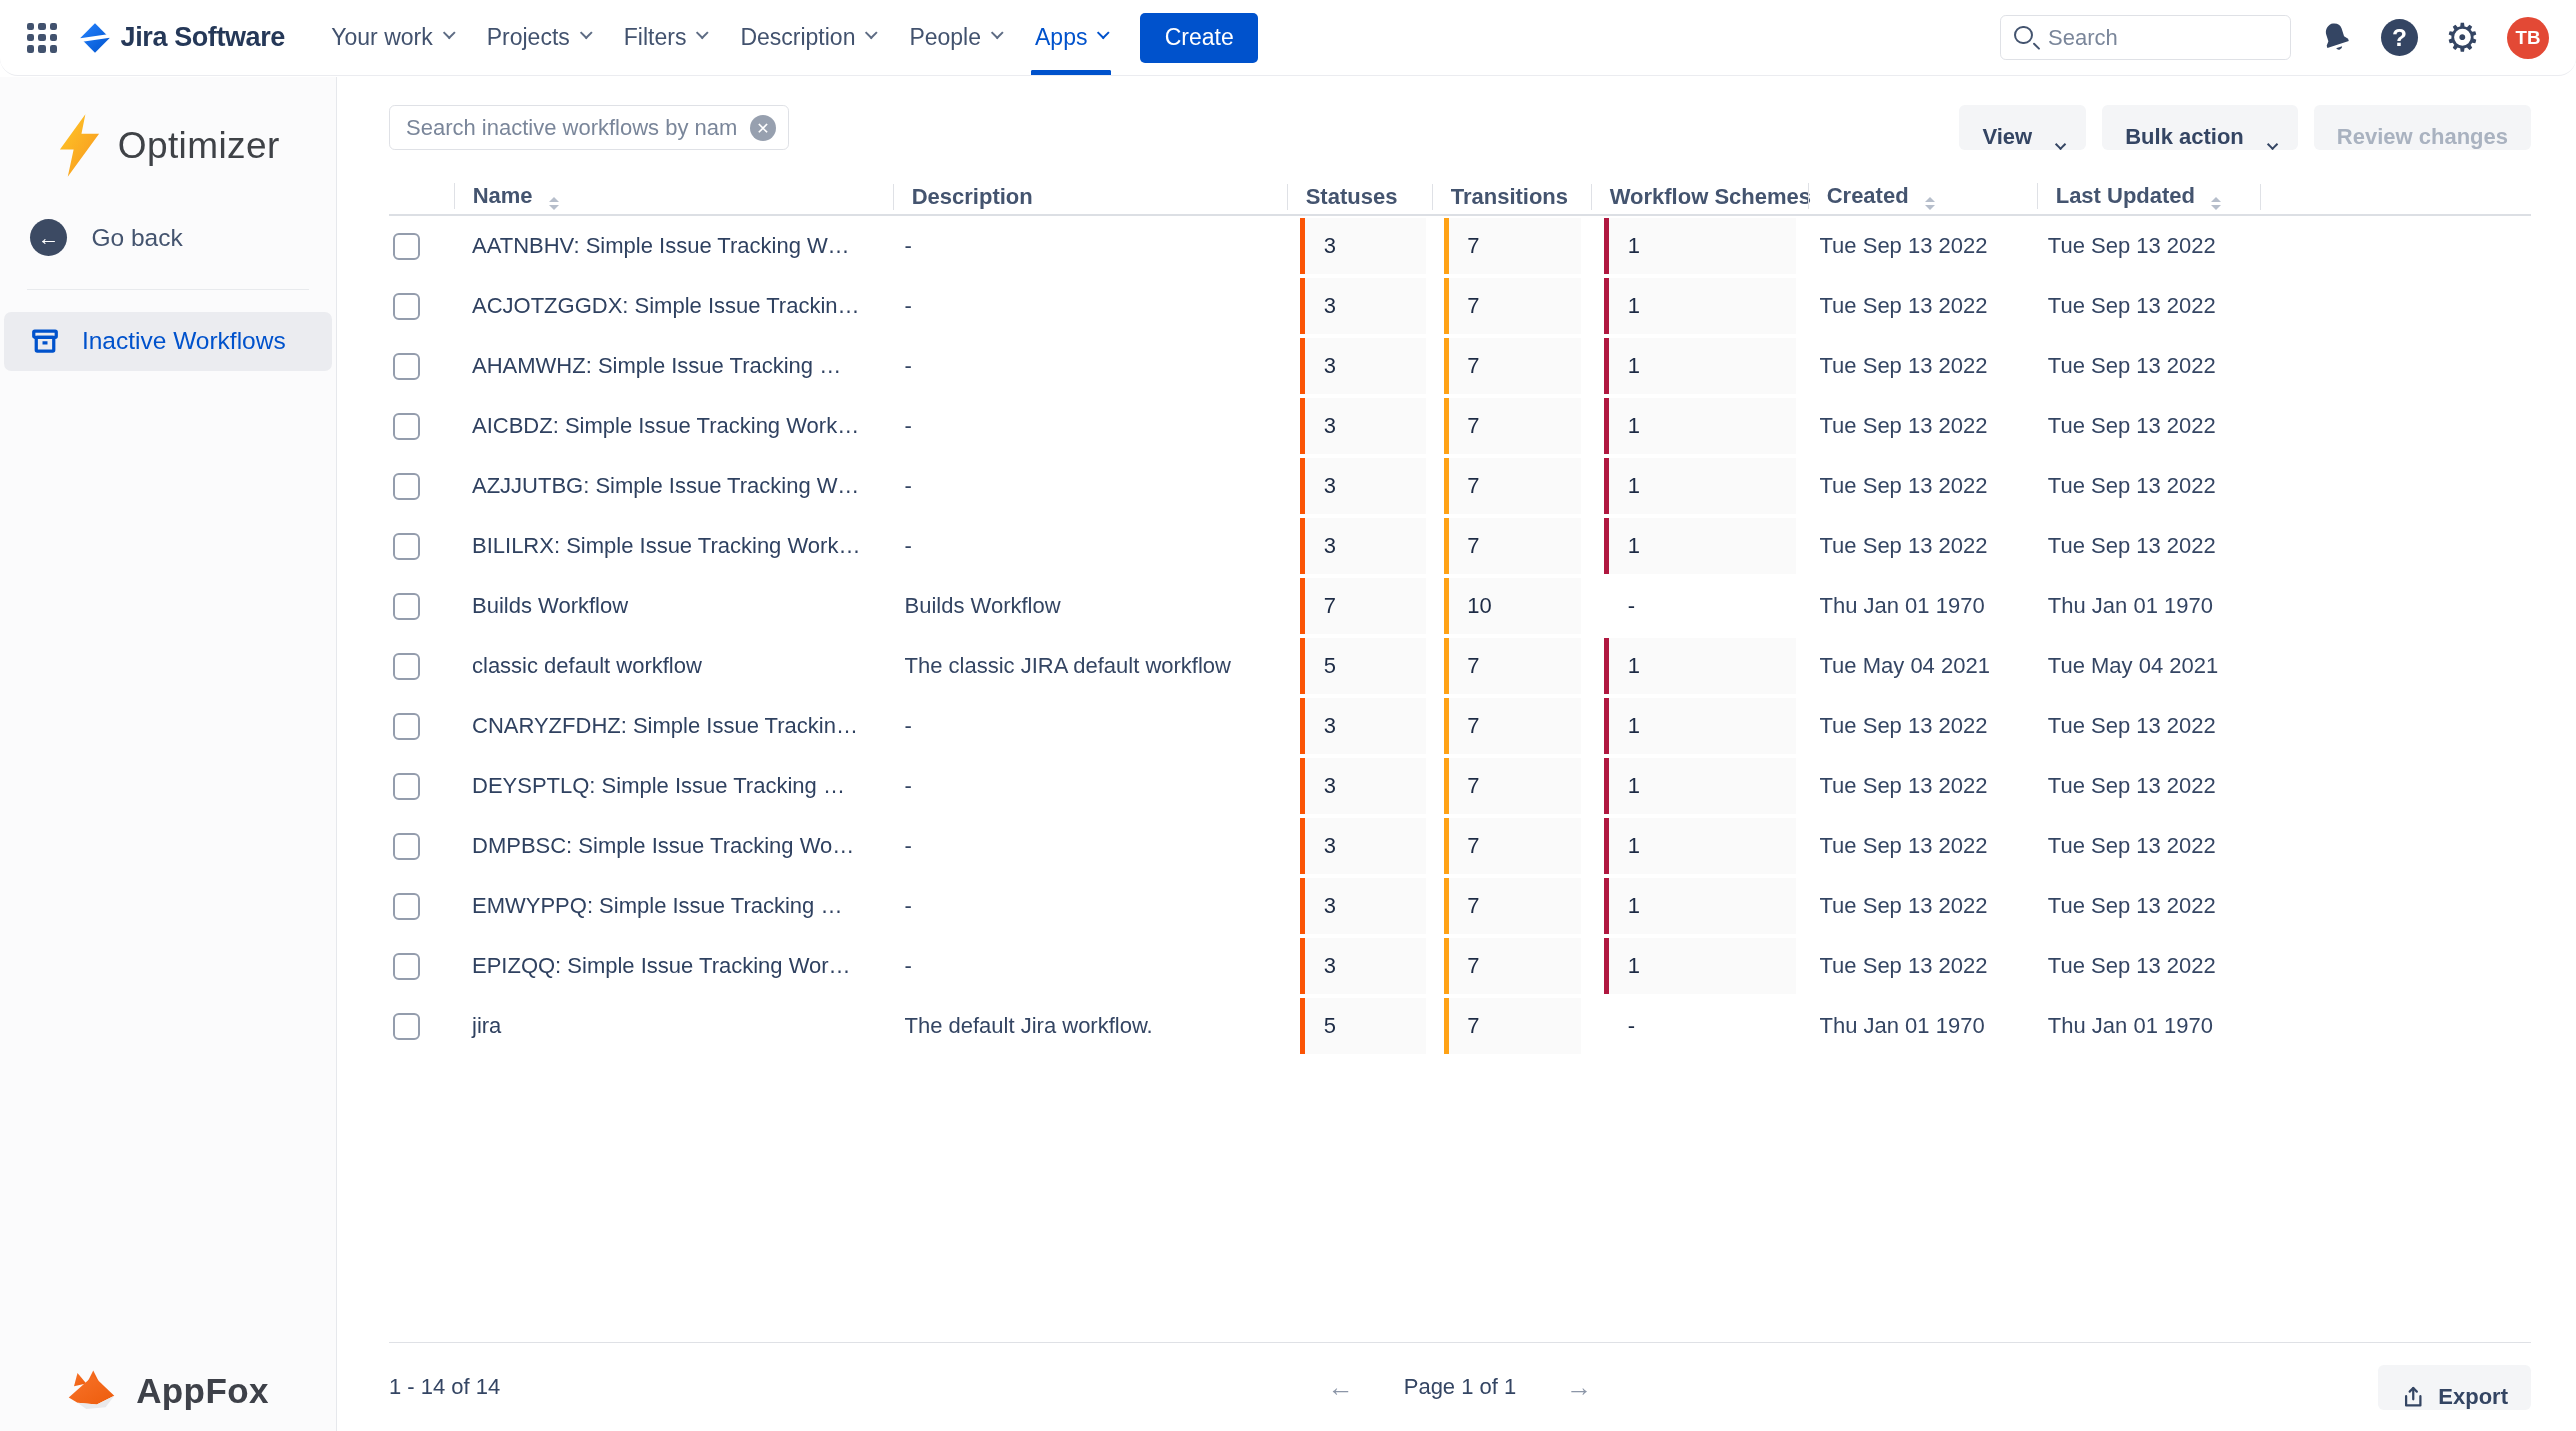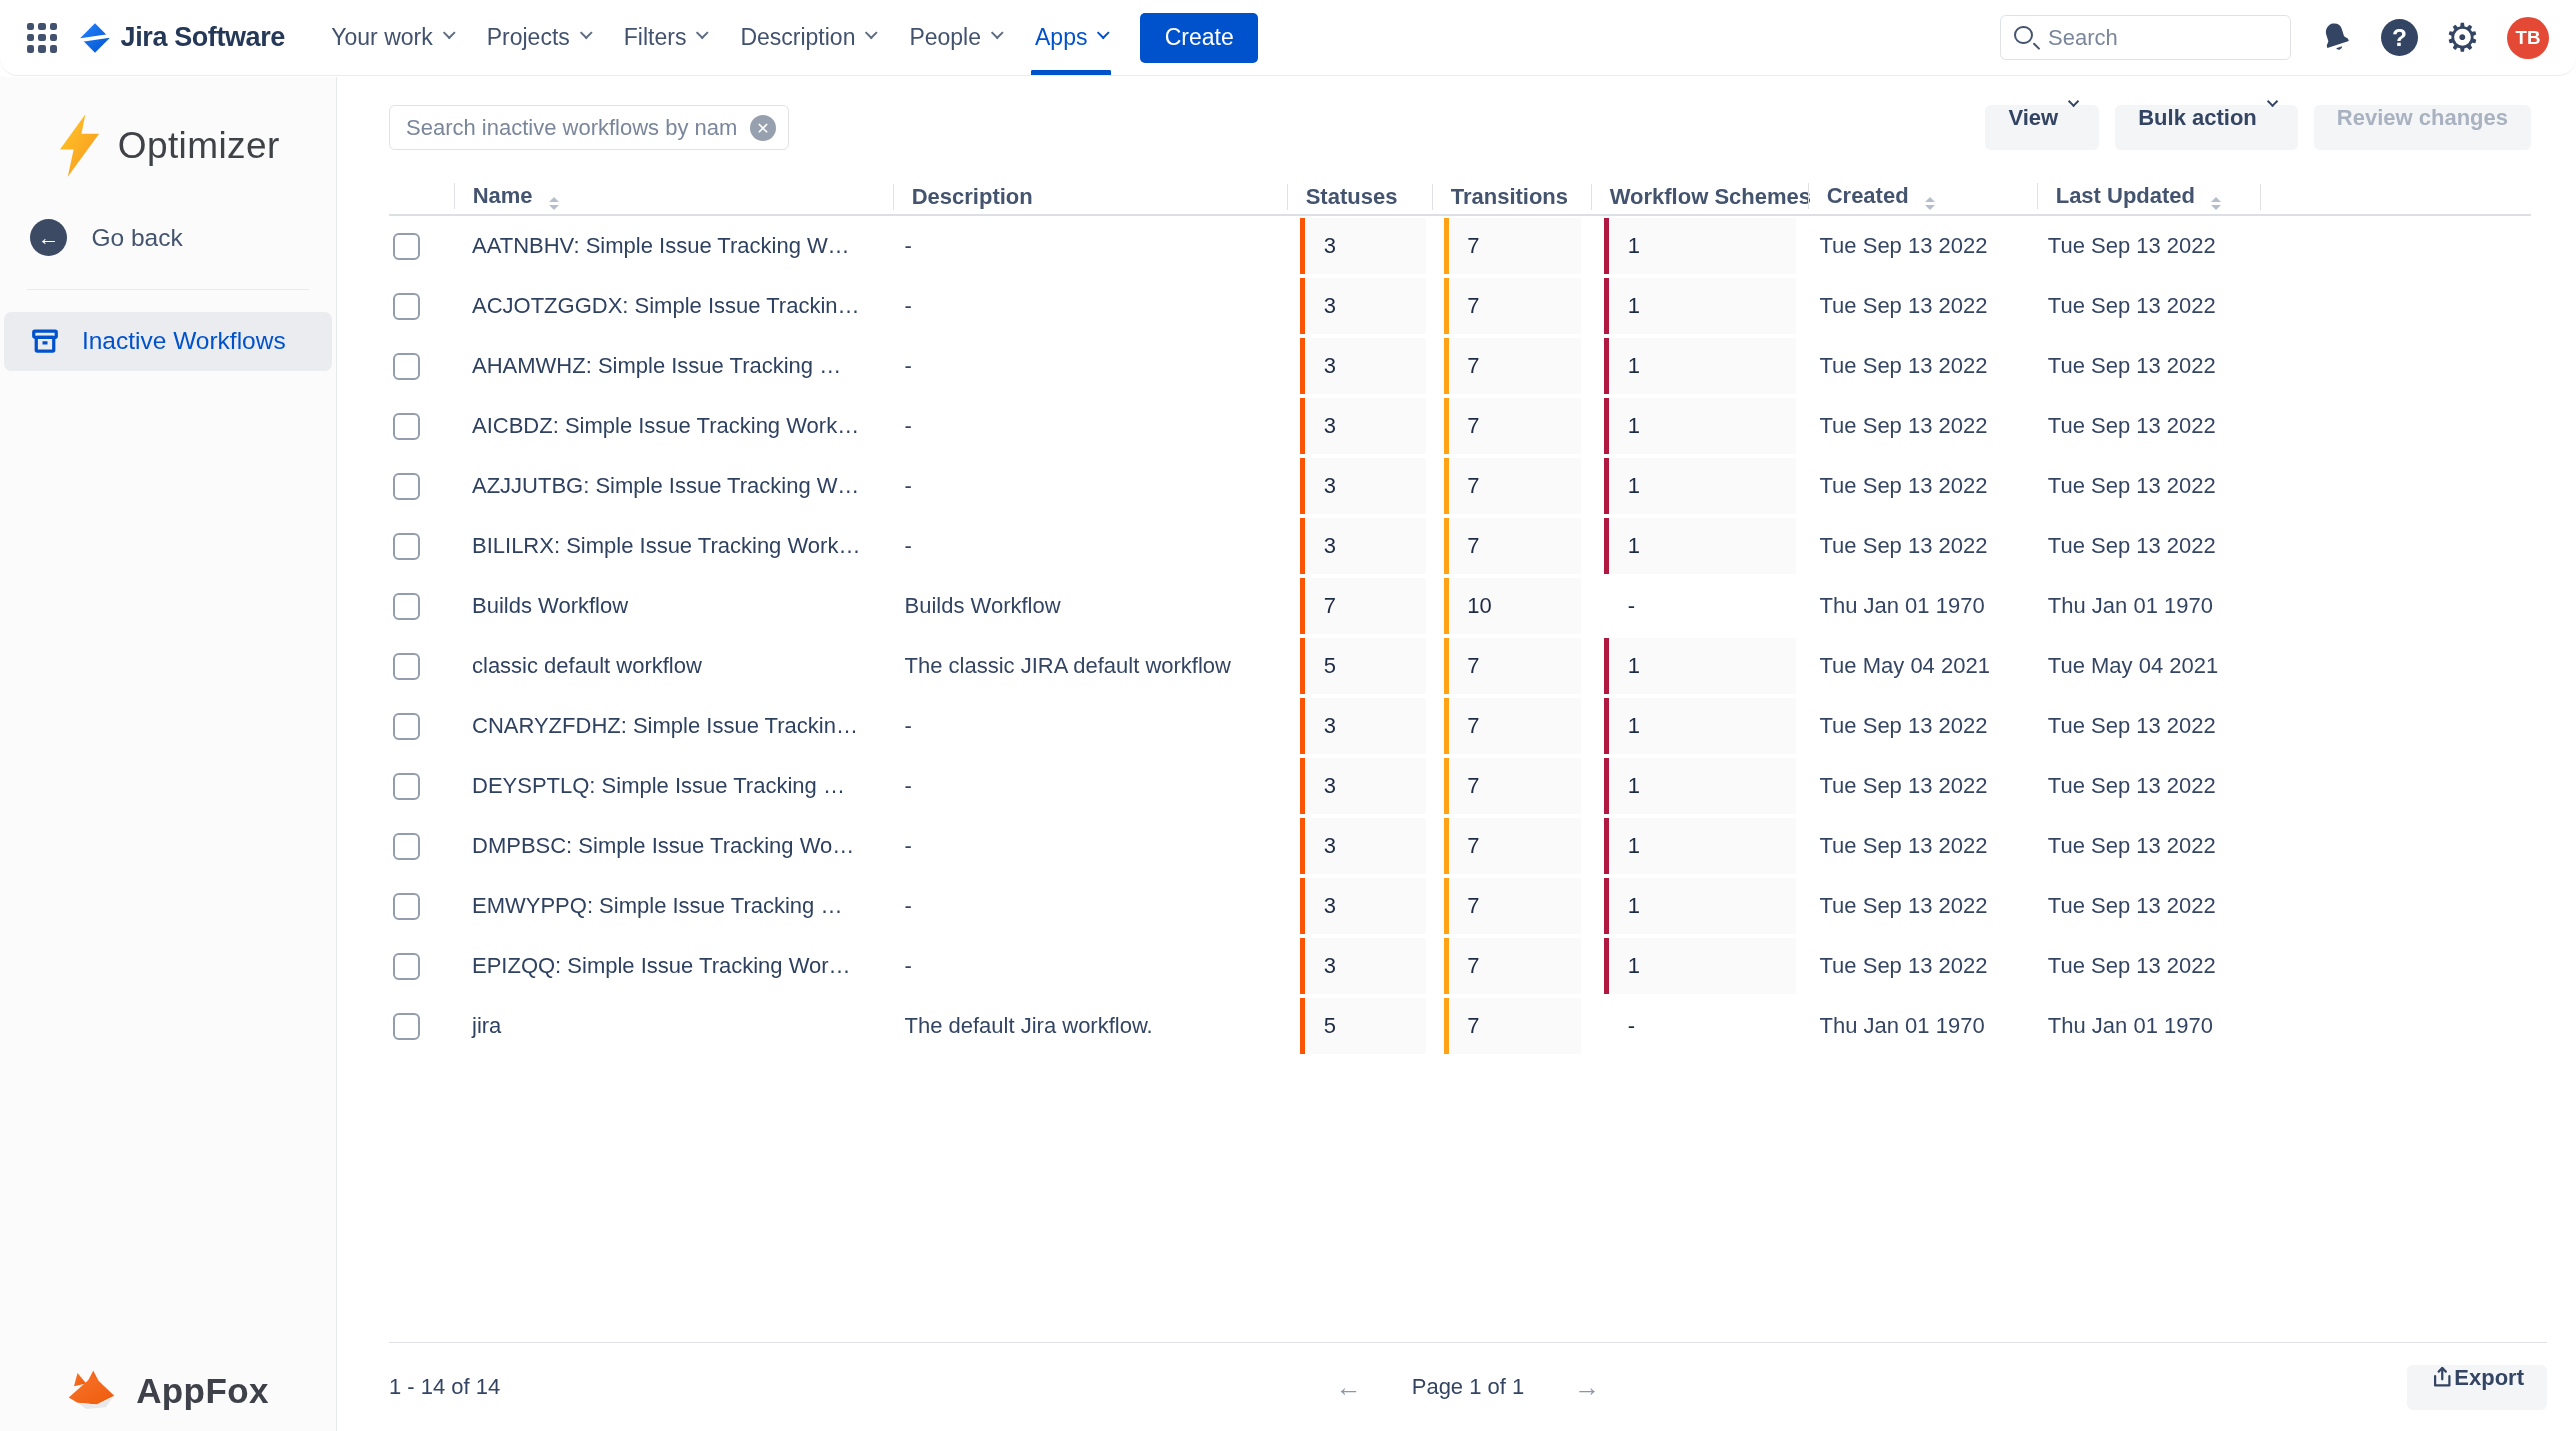--- a/index.html
+++ b/index.html
@@ -62,21 +62,21 @@
     padding:28px 45px 0 51px; }
   .toolbar { display:flex; align-items:flex-start; justify-content:space-between; }
   .tbl-search { position:relative; width:400px; }
   .tbl-search input { width:100%; height:45px; border:1.4px solid #DFE1E6; border-radius:5.8px;
     padding:0 50px 0 16px; font-size:22px; color:#344563; outline:none; font-family:inherit; }
   .tbl-search input::placeholder { color:#7A869A; }
   .clear-x { position:absolute; right:13px; top:10px; width:26px; height:26px; border-radius:50%;
     background:#97A0AF; color:#fff; font-size:16px; font-weight:700; display:flex;
     align-items:center; justify-content:center; cursor:pointer; }
   .toolbar-btns { display:flex; gap:16px; }
-  .btn { height:45px; display:flex; align-items:flex-start; background:#F4F5F7;
+  .btn { height:45px; display:flex; align-items:flex-end; gap:13px; background:#F4F5F7;
     border:none; border-radius:5.8px; padding:0 23px; font-size:22px; font-weight:600;
     color:#344563; cursor:pointer; font-family:inherit; }
   .btn .chev { border-color:#344563; width:8px; height:8px; }
   .btn.disabled { color:#A9B2C0; cursor:default; }
 
   
   .tbl { margin-top:29px; }
   .tr { display:flex; align-items:center; }
   .thead { height:37px; border-bottom:2.2px solid #DCDFE4; font-weight:700; color:#44546F; font-size:22px; }
   .th, .td { flex:none; position:relative; white-space:nowrap; }
@@ -109,21 +109,21 @@
   .vbox { height:56px; display:flex; align-items:center; background:#FAFAFA;
     padding-left:18.7px; color:#1D2B45; }
   .c-stat  .vbox { width:126px; border-left:5.8px solid var(--statuses-bar,#FB5405); }
   .c-trans .vbox { width:137px; border-left:5.8px solid var(--transitions-bar,#FFA215); }
   .c-schem .vbox { width:192px; border-left:5.8px solid var(--schemes-bar,#B01840); }
   .vbox.plain { background:transparent; border-left:5.8px solid transparent; }
   .td.c-created { padding-left:11.5px; }
   .td.c-updated { padding-left:10.8px; }
 
   
-  .main-footer { position:absolute; left:51px; right:29px; bottom:0; height:89px;
+  .main-footer { position:absolute; left:51px; right:45px; bottom:0; height:89px;
     border-top:1.4px solid #DFE1E6; display:flex; align-items:center; }
   .range { font-size:22px; color:#344563; }
   .pager { position:absolute; left:50%; transform:translateX(-50%); display:flex;
     align-items:center; gap:50px; font-size:22px; }
   .pg-arrow { color:#8C96A8; font-size:26px; cursor:pointer; }
   .export-btn { margin-left:auto; }
 
   svg { display:block; }
 </style>
 </head>

